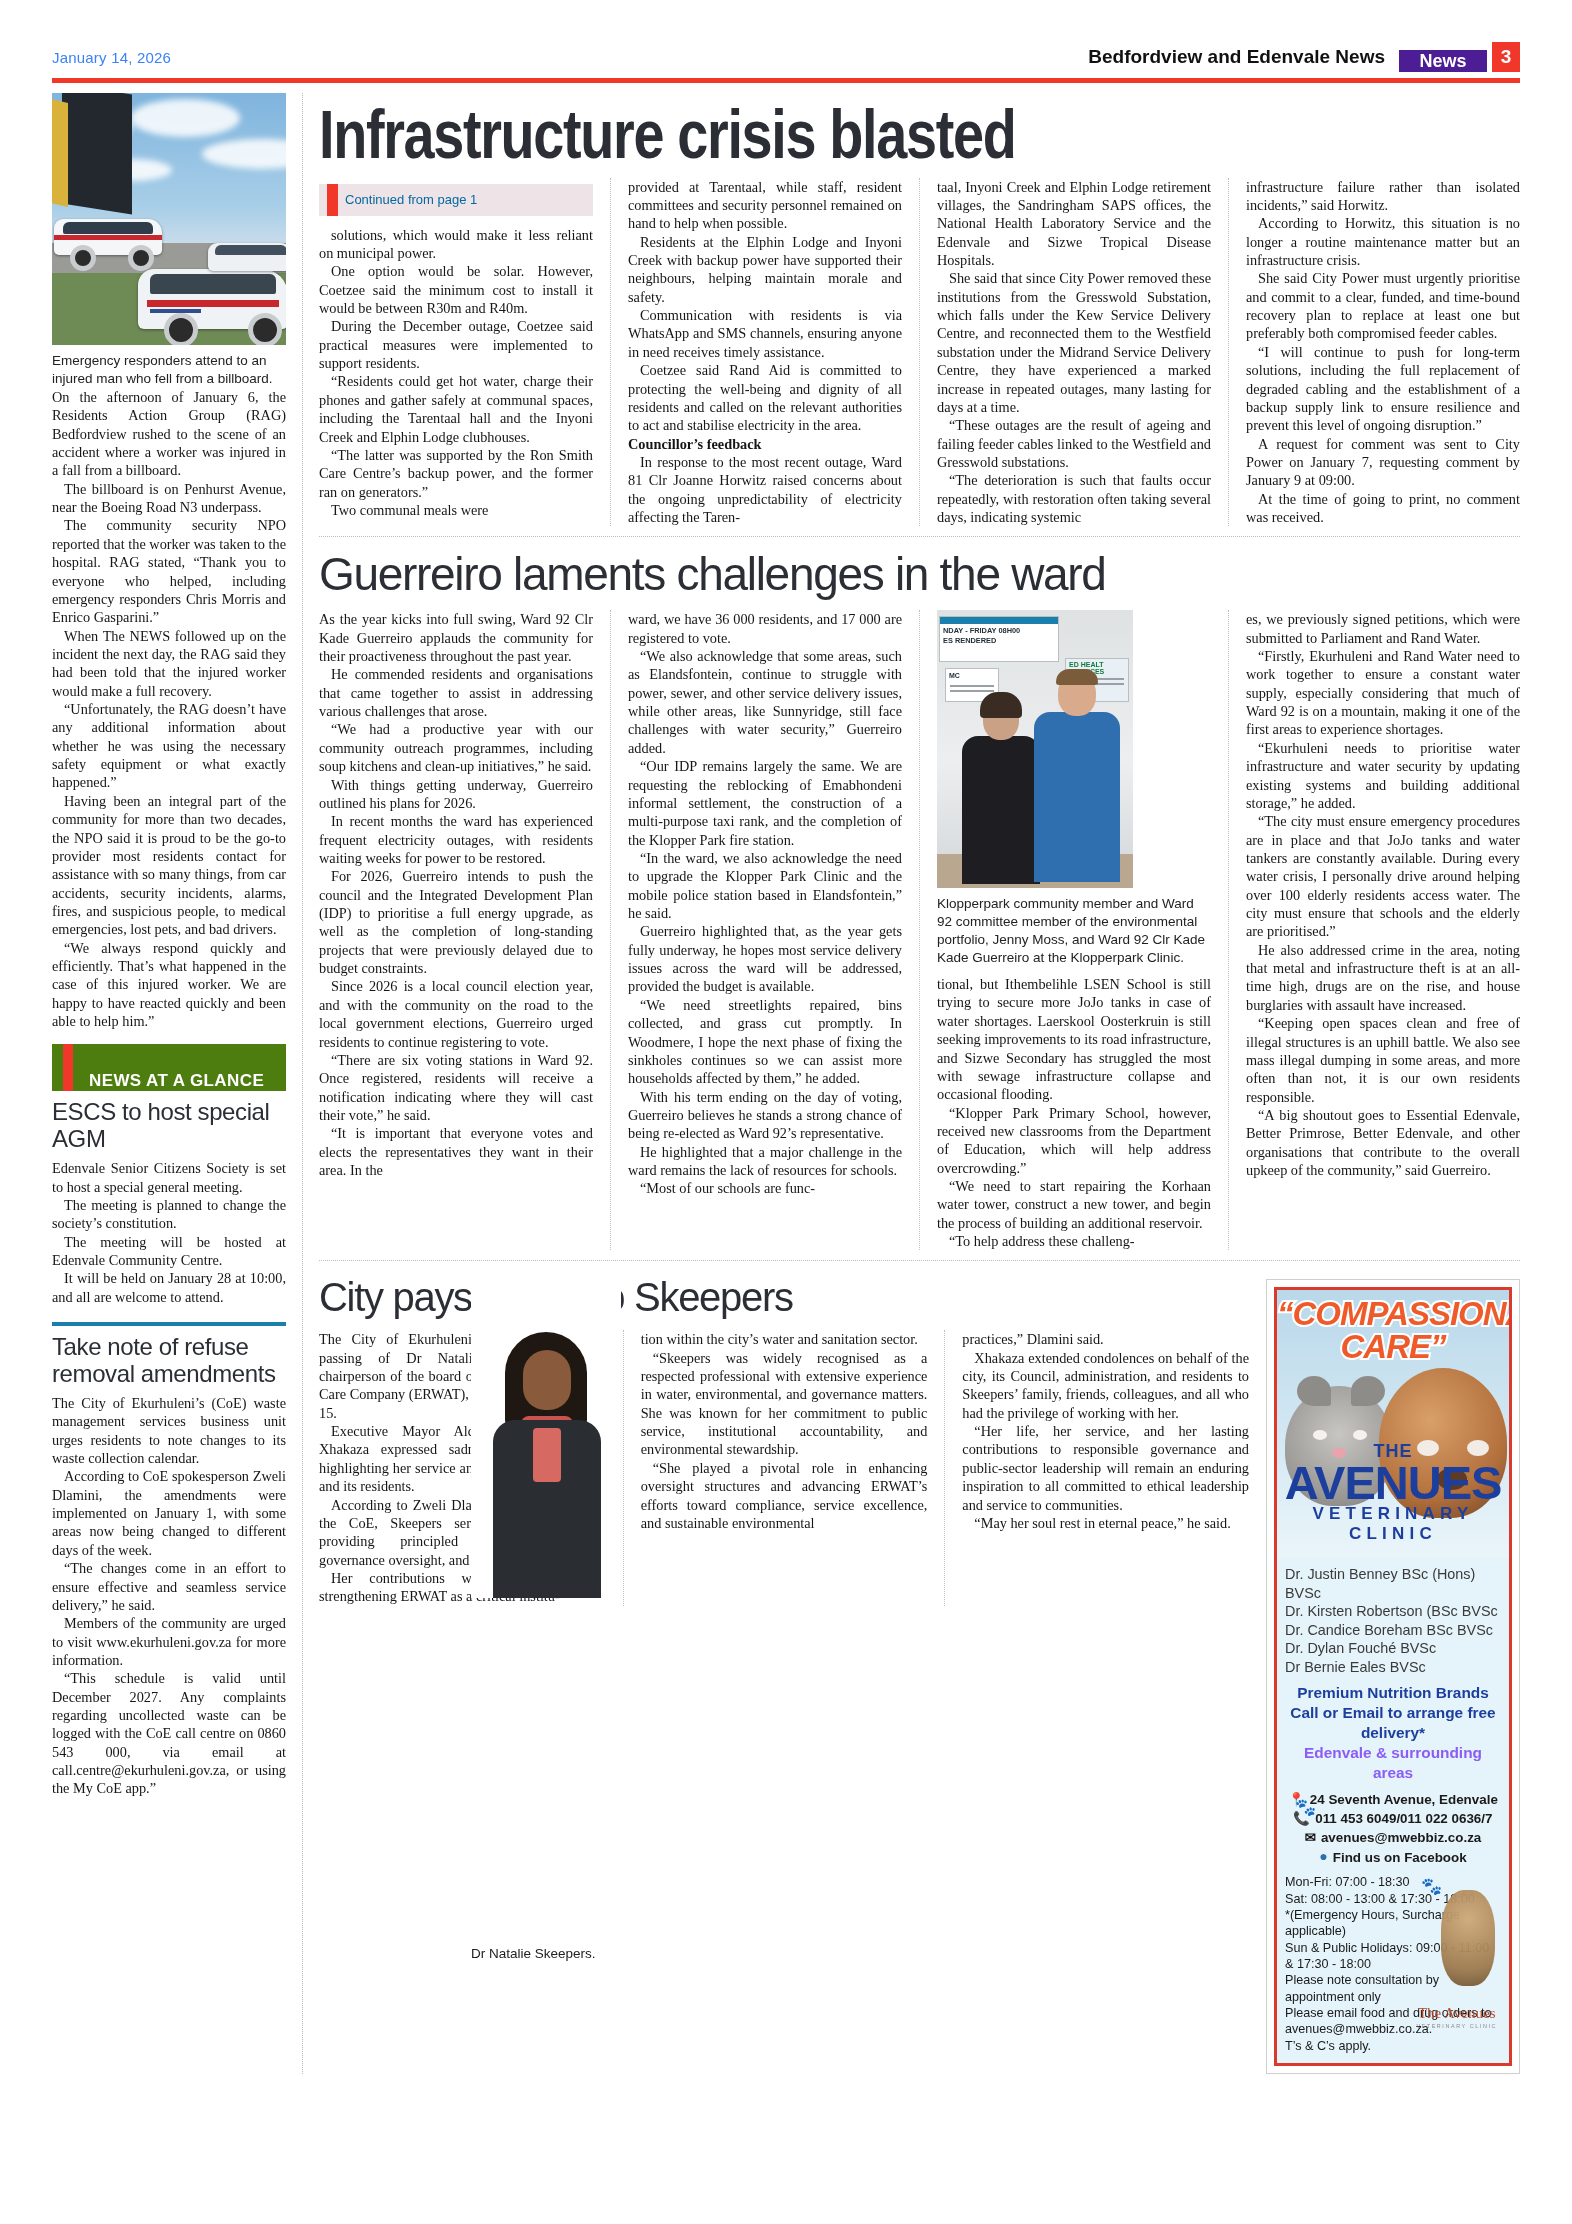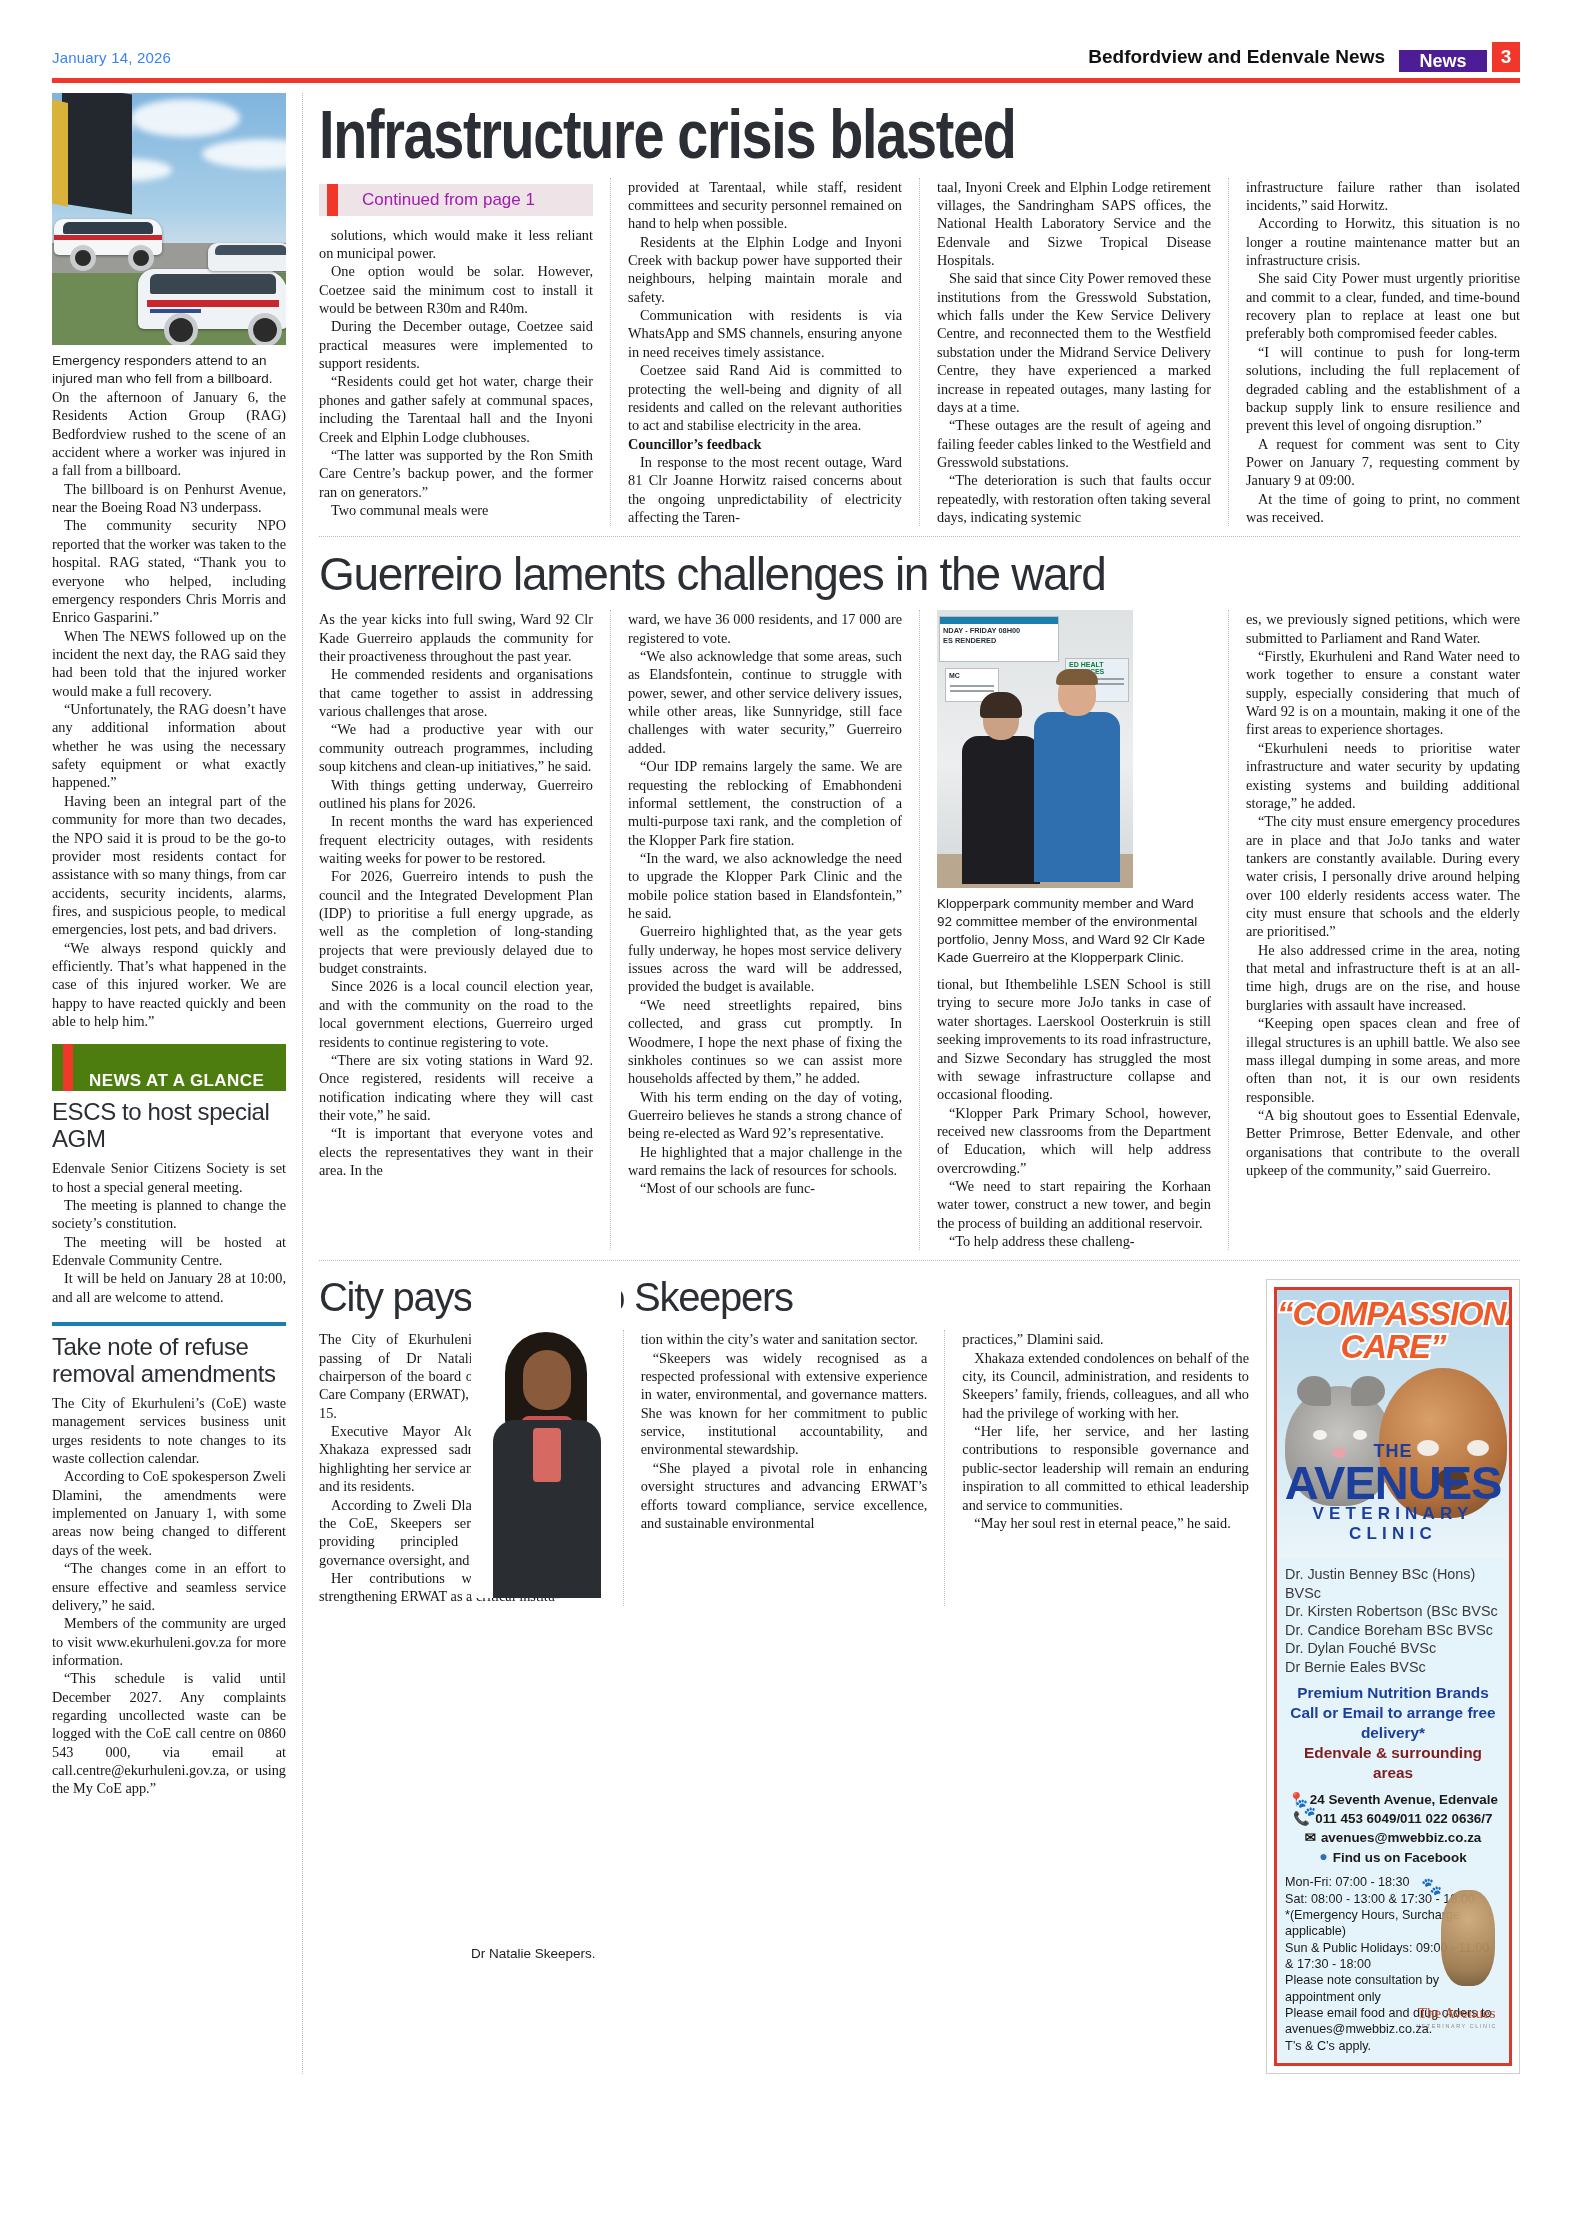--- a/index.html
+++ b/index.html
@@ -70,22 +70,22 @@
   }
   .body p.noindent { text-indent:0; }
   .body p.subhead { font-weight:700; text-indent:0; }
 
   
   .continued {
     display:flex; align-items:center; background:#eee3e6; height:32px; margin:6px 0 10px;
   }
   .continued .bar { width:11px; height:100%; background:#f1372a; margin-left:8px; }
   .continued span.lbl {
-    font-family:"Liberation Sans", sans-serif; font-weight:400; font-size:17px;
-    color:#a21caf; margin-left:24px;
+    font-family:"Liberation Sans", sans-serif; font-weight:400; font-size:13px;
+    color:#0369a1; margin-left:7px;
   }
 
   
   .glance {
     display:flex; align-items:flex-end; background:#4d7c0f; height:47px; margin:14px 0 4px;
   }
   .glance .bar { width:10px; height:100%; background:#f1372a; margin-left:11px; }
   .glance span.lbl {
     font-family:"Liberation Sans", sans-serif; font-weight:700; font-size:17px;
     color:#fff; margin-left:16px; letter-spacing:.4px;
@@ -447,21 +447,21 @@
 
               <div class="ad-body">
                 <div class="ad-doc">Dr. Justin Benney BSc (Hons) BVSc</div>
                 <div class="ad-doc">Dr. Kirsten Robertson (BSc BVSc</div>
                 <div class="ad-doc">Dr. Candice Boreham BSc BVSc</div>
                 <div class="ad-doc">Dr. Dylan Fouché BVSc</div>
                 <div class="ad-doc">Dr Bernie Eales BVSc</div>
 
                 <div class="ad-promo">Premium Nutrition Brands</div>
                 <div class="ad-promo" style="margin-top:0;">Call or Email to arrange free delivery*</div>
-                <div class="ad-promo" style="margin-top:0;color:#7f1d1d;">Edenvale &amp; surrounding areas</div>
+                <div class="ad-promo" style="margin-top:0;color:#8b5cf6;">Edenvale &amp; surrounding areas</div>
 
                 <div class="ad-contact" style="position:relative;">
                   <span class="paw" style="left:10px;top:6px;font-size:17px;">🐾</span>
                   <div class="ln">
                     <span style="color:#111;">📍</span>
                     <span>24 Seventh Avenue, Edenvale</span>
                   </div>
                   <div class="ln">
                     <span style="color:#111;">📞</span>
                     <span>011 453 6049/011 022 0636/7</span>

